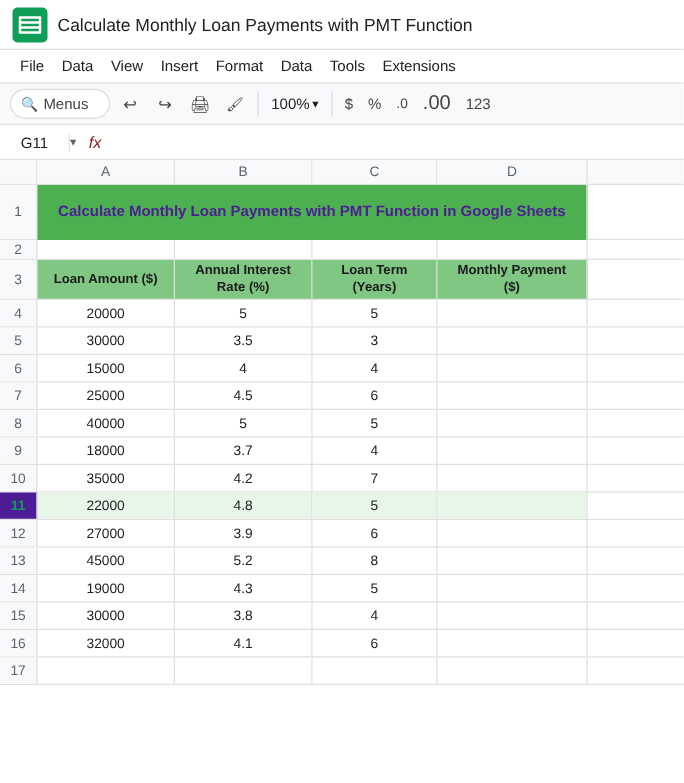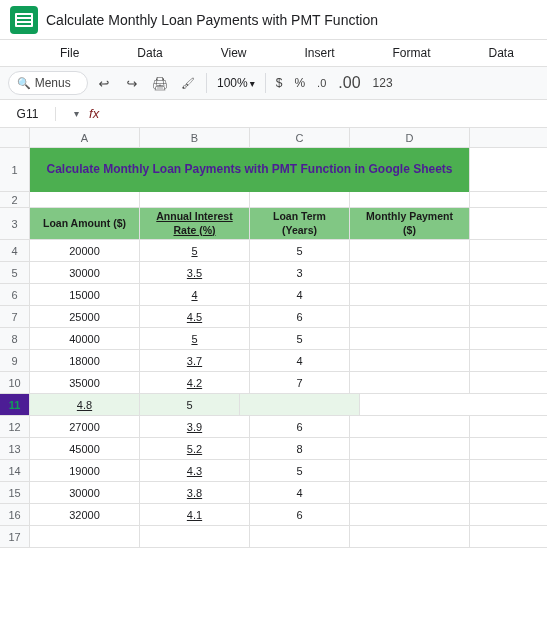--- a/index.html
+++ b/index.html
@@ -50,21 +50,20 @@
       background: #fff;
       height: 26px;
       gap: 2px;
     }
     .menu-item {
       padding: 2px 6px;
       font-size: 12px;
       color: #202124;
       cursor: pointer;
       border-radius: 3px;
-      margin-left: 44px;
     }
 
     
     .toolbar {
       display: flex;
       align-items: center;
       padding: 3px 8px;
       background: #f8f9fa;
       border-top: 1px solid #e0e0e0;
       border-bottom: 1px solid #e0e0e0;
@@ -195,21 +194,21 @@
       display: flex;
       align-items: center;
       padding: 0 4px;
       border-right: 1px solid #e0e0e0;
       color: #202124;
       font-size: 11px;
       overflow: hidden;
     }
     .cell-center { justify-content: center; }
     .cell-a { width: 110px; min-width: 110px; }
-    .cell-b { width: 110px; min-width: 110px; text-decoration: underline; }
+    .cell-b { width: 110px; min-width: 110px; }
     .cell-c { width: 100px; min-width: 100px; }
     .cell-d { width: 120px; min-width: 120px; }
 
     
     .title-row .cell-merged {
       background: #4caf50;
       color: #fff;
       font-weight: bold;
       font-size: 12px;
       text-align: center;
@@ -272,21 +271,21 @@
   </div>
   <div class="toolbar-separator"></div>
   <span class="dollar-btn">$</span>
   <span class="dollar-btn">%</span>
   <span class="dollar-btn" style="font-size:11px;">.0</span>
   <span class="dollar-btn" style="font-size:16px;">.00</span>
   <span class="dollar-btn">123</span>
 </div>
 
 <div class="formula-bar">
-  <div style="display:flex;align-items:center;gap:18px;">
+  <div style="display:flex;align-items:center;gap:0;">
     <span class="cell-ref">G11</span>
     <span class="cell-ref-dropdown">▾</span>
   </div>
   <span class="fx-label">fx</span>
 </div>
 
 <div class="spreadsheet-container">
   <div class="sheet-grid">
 
     <div class="col-header-row">
@@ -378,20 +377,21 @@
   </div>
         <div class="data-row">
     <div class="row-num">10</div>
     <div class="cell cell-a cell-center">35000</div>
     <div class="cell cell-b cell-center">4.2</div>
     <div class="cell cell-c cell-center">7</div>
     <div class="cell cell-d cell-center"></div>
   </div>
         <div class="data-row selected-row">
     <div class="row-num">11</div>
+    <div class="cell cell-a cell-center">22000</div>
     <div class="cell cell-b cell-center">4.8</div>
     <div class="cell cell-c cell-center">5</div>
     <div class="cell cell-d cell-center"></div>
   </div>
         <div class="data-row">
     <div class="row-num">12</div>
     <div class="cell cell-a cell-center">27000</div>
     <div class="cell cell-b cell-center">3.9</div>
     <div class="cell cell-c cell-center">6</div>
     <div class="cell cell-d cell-center"></div>

